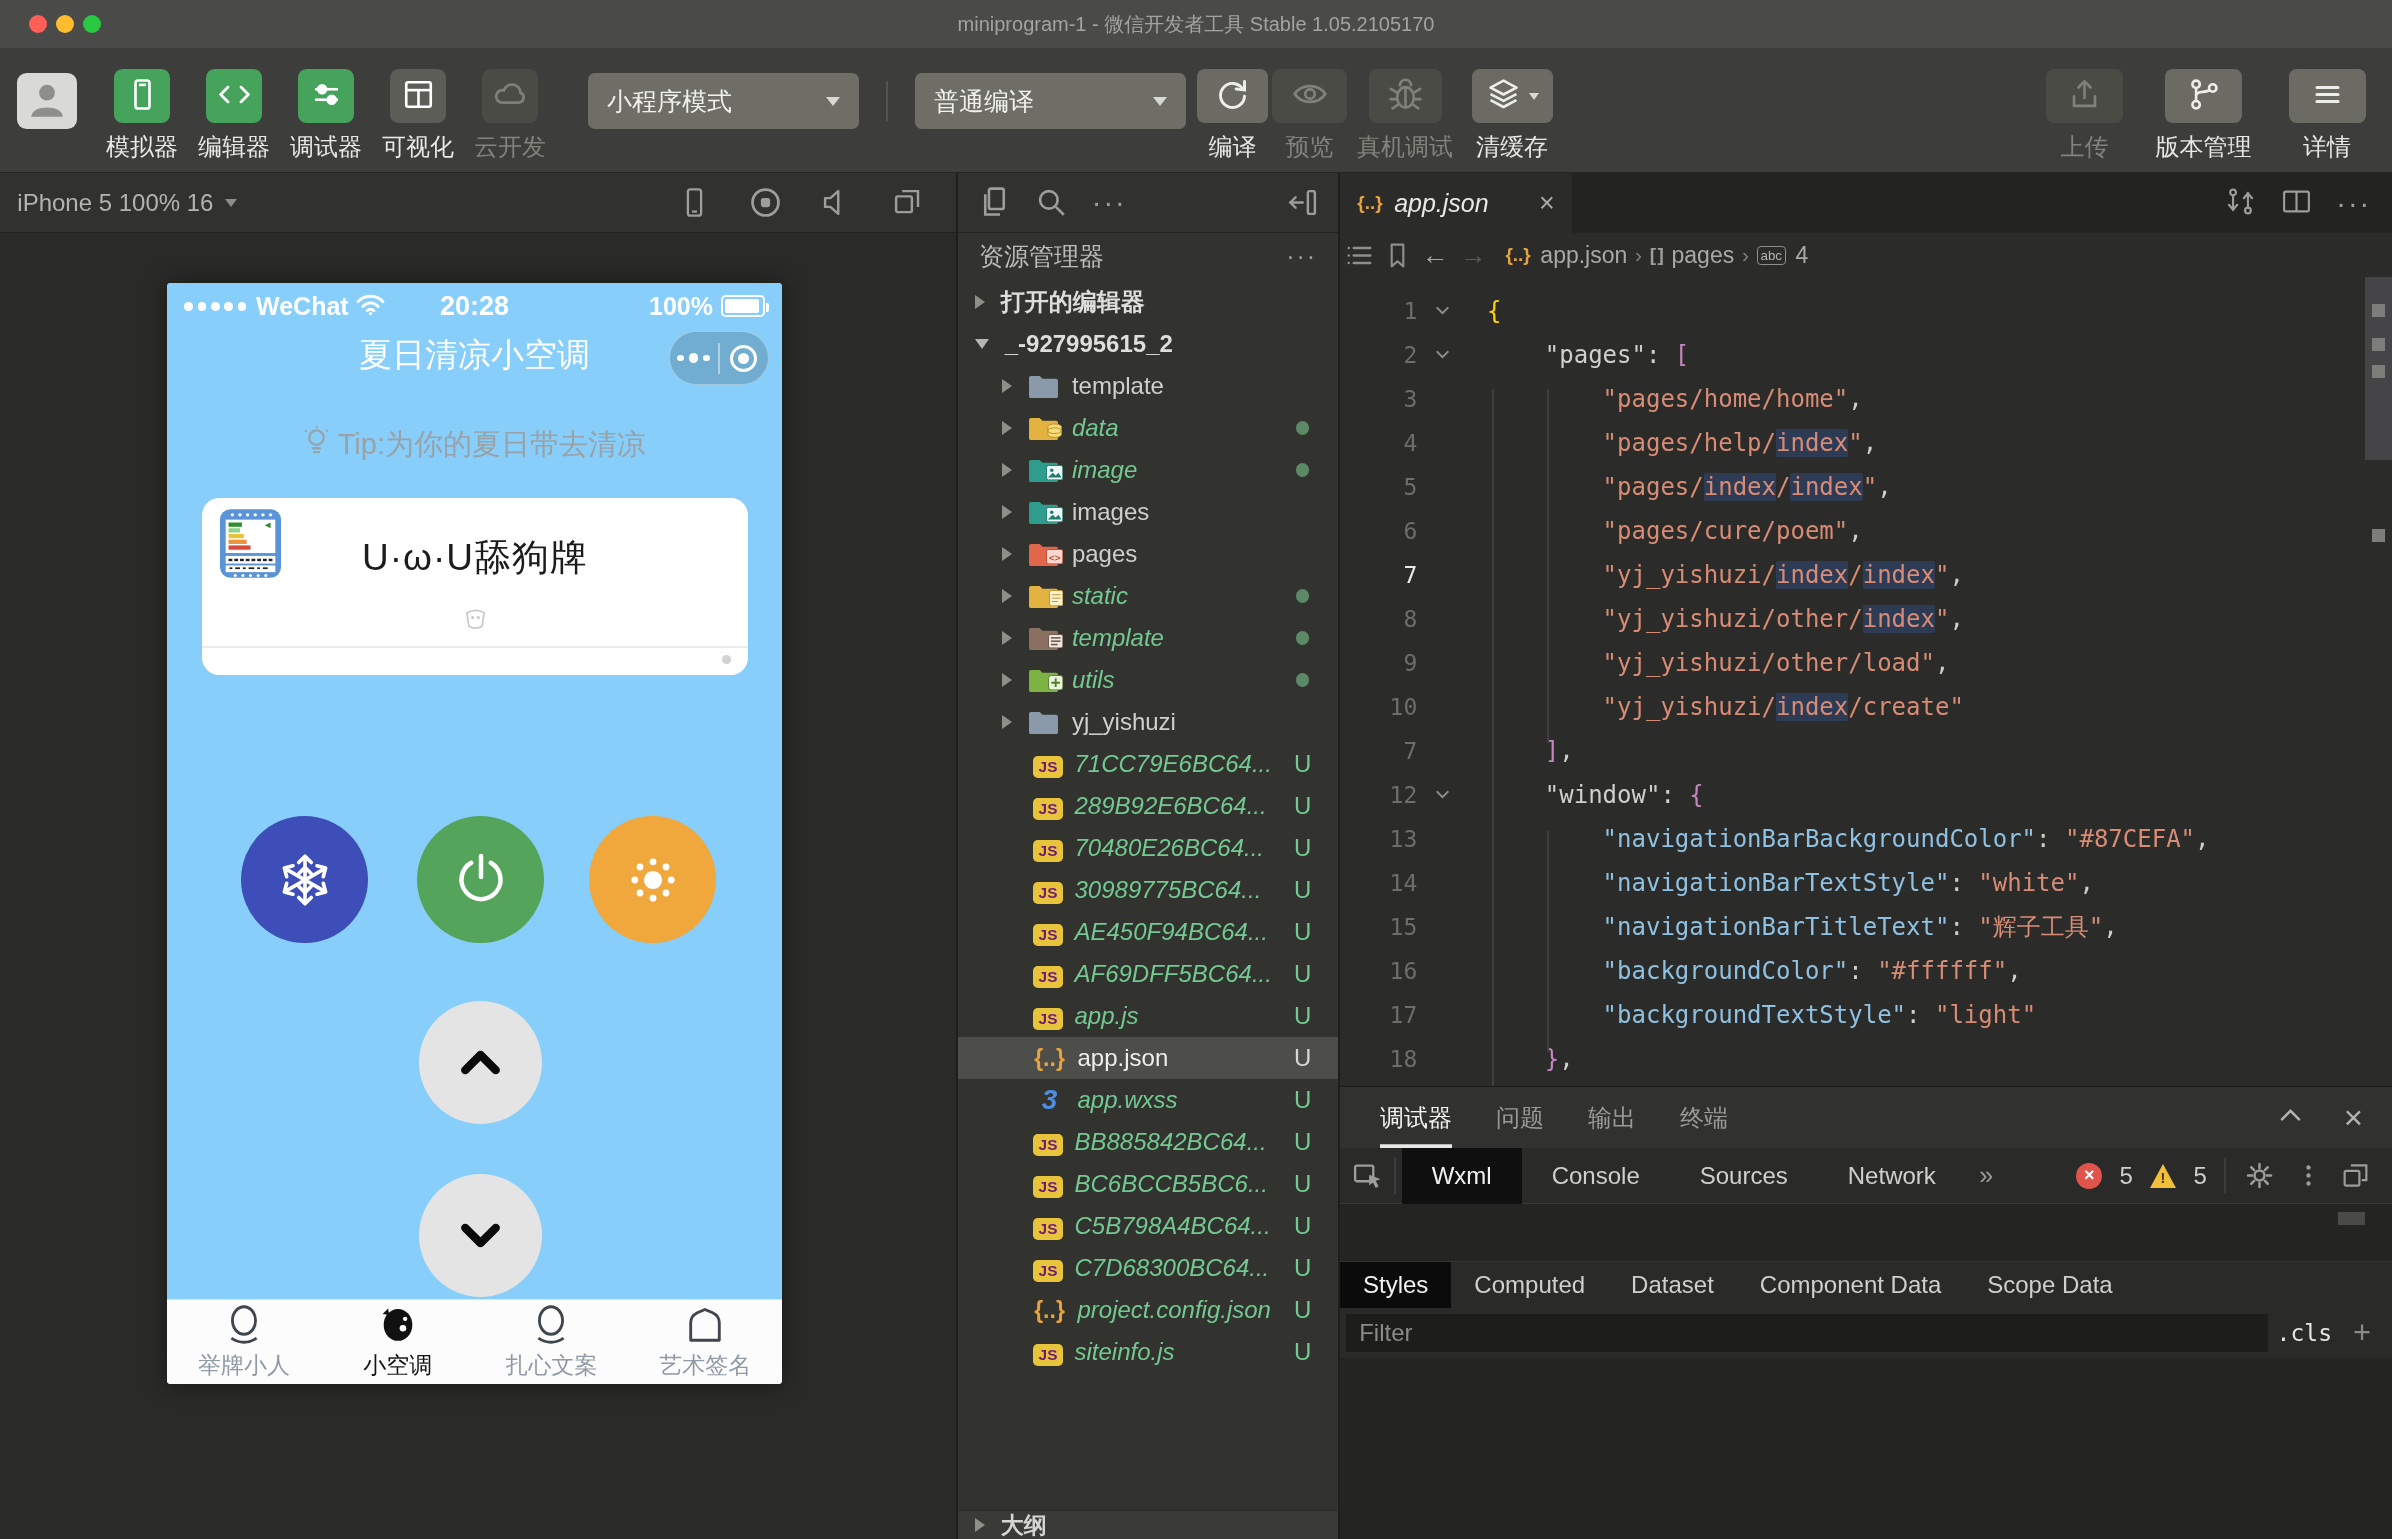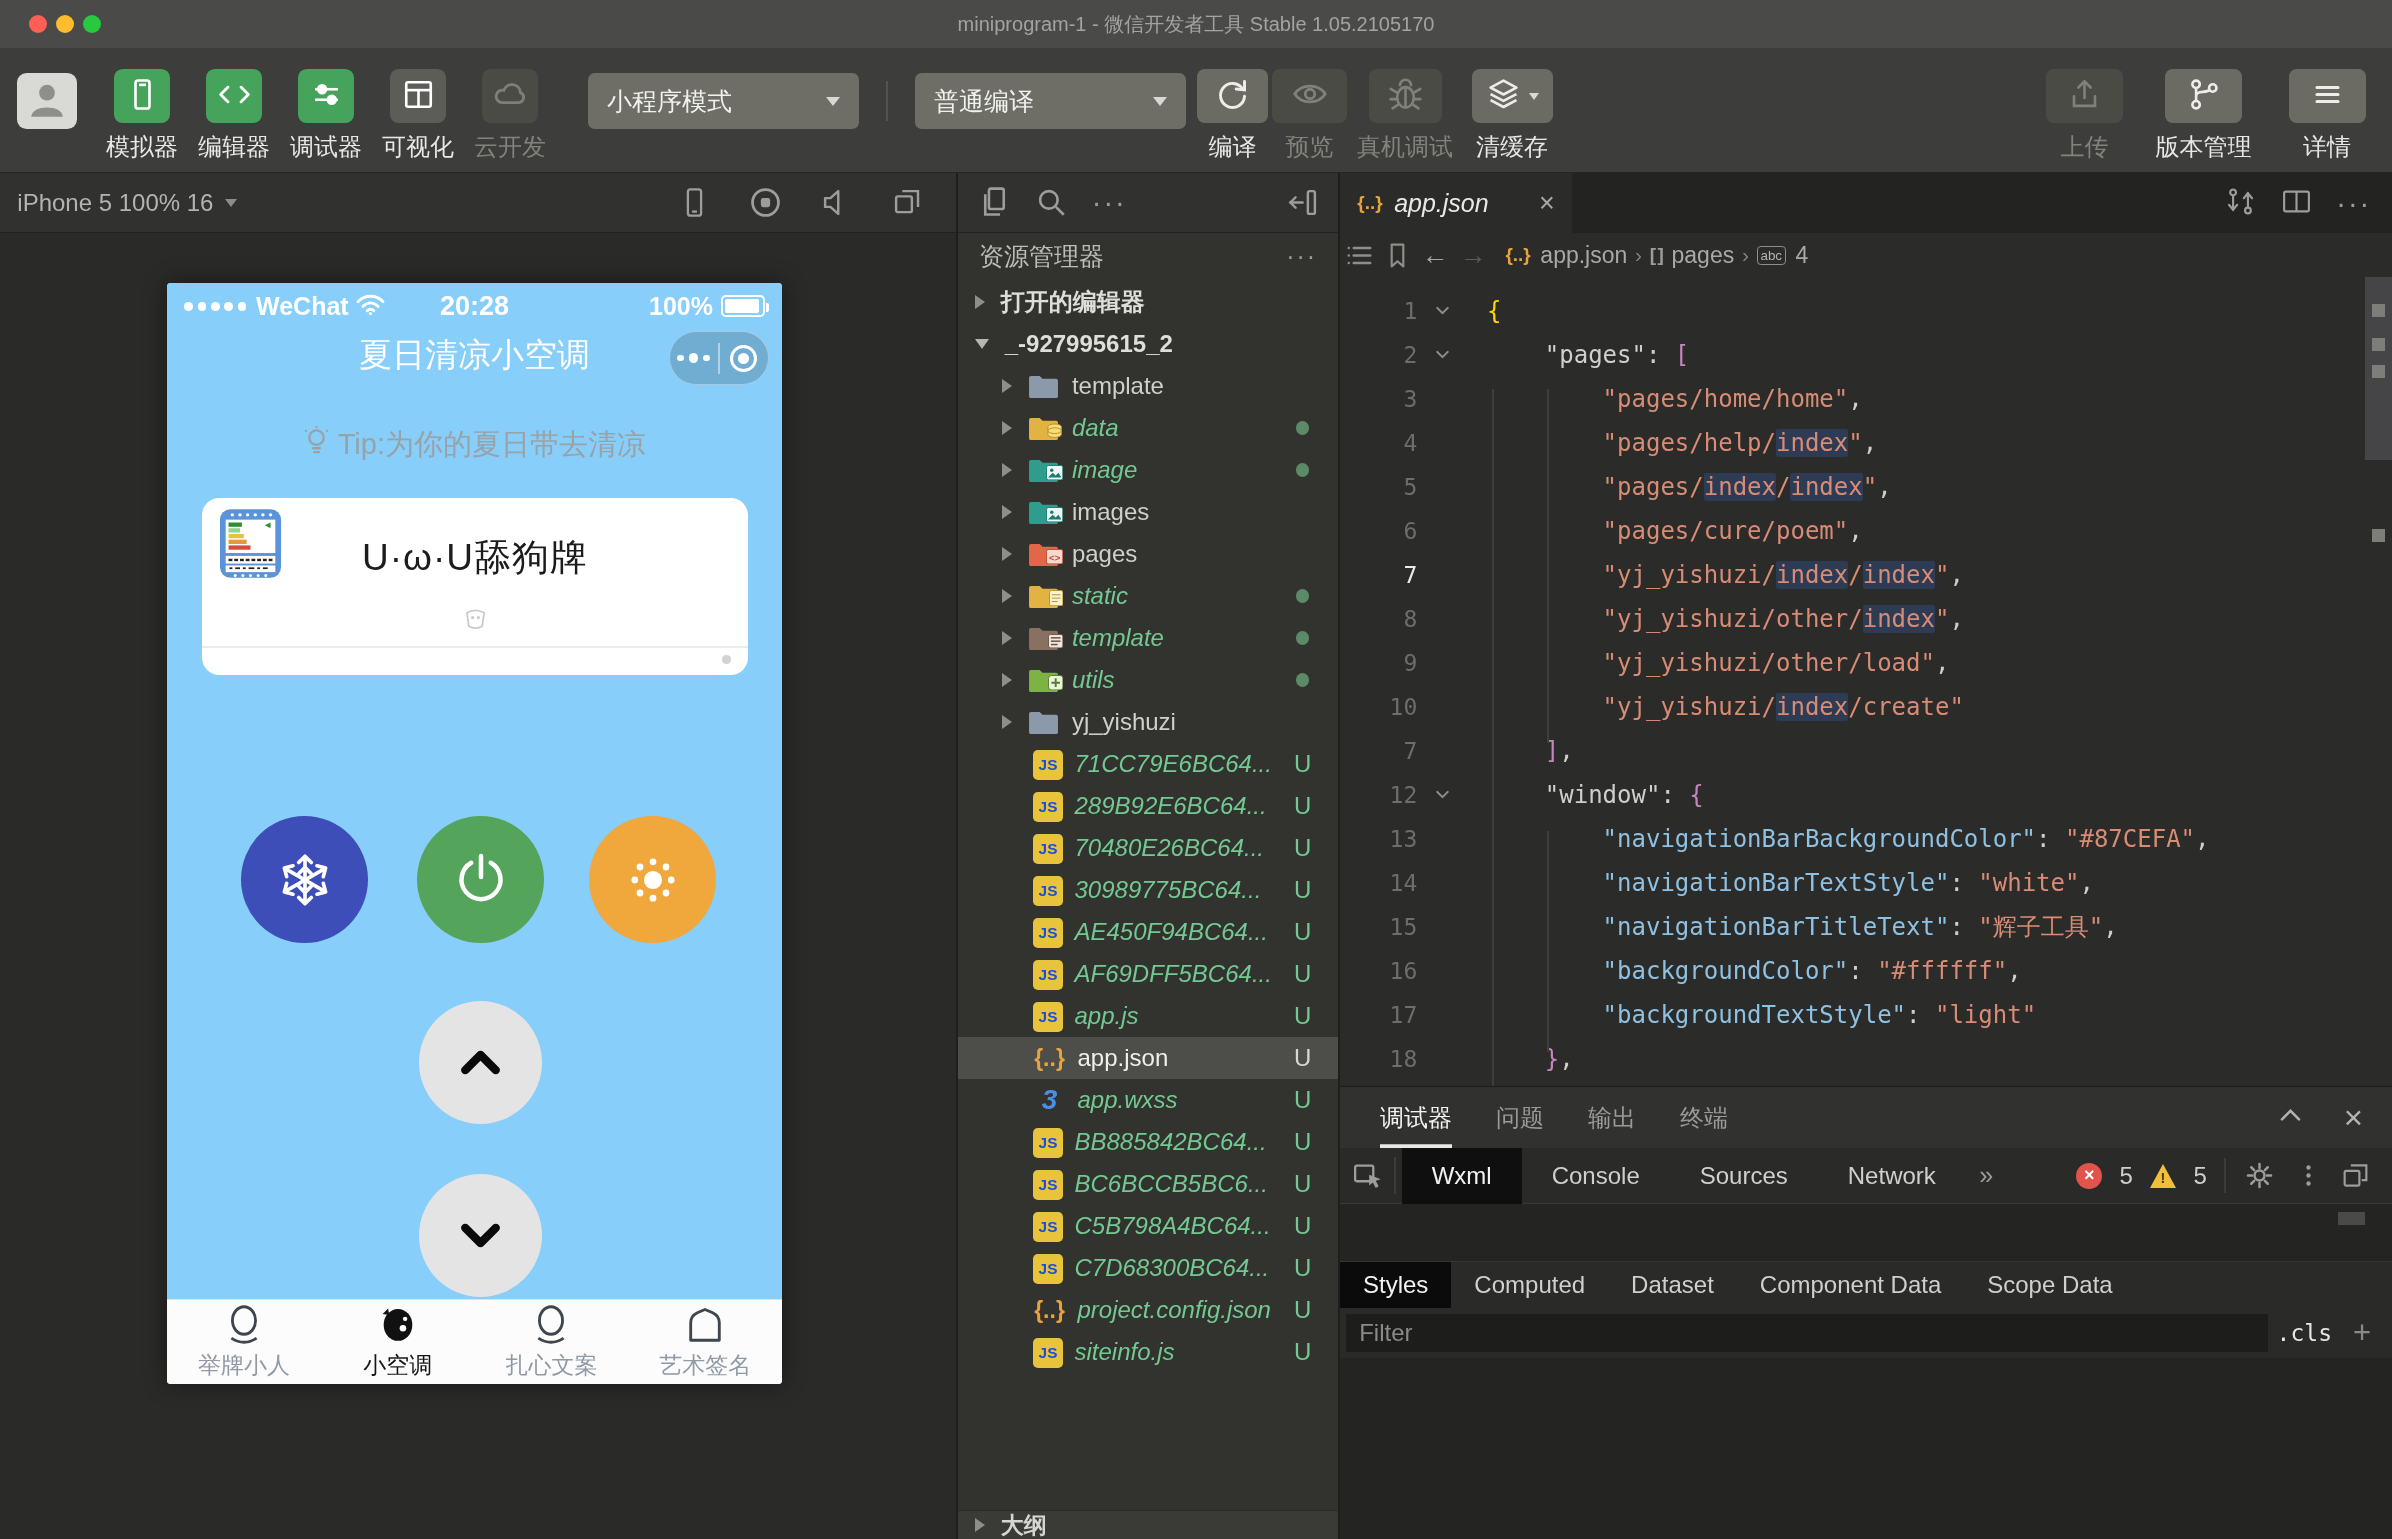--- a/index.html
+++ b/index.html
@@ -96,21 +96,21 @@
   .trow.section { padding-left:17.3px; font-weight:600; color:#dededa; }
   .trow.section .slbl { margin-left:15.4px; }
   .trow.folder { padding-left:44px; }
   .trow.folder .ficon { margin-left:15.4px; position:relative; width:33px; height:27px; }
   .trow .flbl { margin-left:11.5px; }
   .trow.file { padding-left:75px; }
   .g { color:#73c991;font-style:italic; } .selc { color:#efefec; }
   .fbadge { position:absolute; left:336px; font-size:24px; color:#73c991; }
   .trow.sel .fbadge { color:#d6d6d2; }
   .fdot { position:absolute; left:338px; width:13.4px; height:13.4px; border-radius:50%; background:#5c8a66; }
-  .fi-js { display:inline-flex; width:30px; height:30px; border-radius:4.8px; background:#e8c33c; color:#1d4ed8; font-weight:700; font-size:15.4px; align-items:center; justify-content:center; }
+  .fi-js { display:inline-flex; width:30px; height:22px; border-radius:4.8px; background:#e8c33c; color:#701a75; font-weight:700; font-size:15.4px; align-items:center; justify-content:center; }
   .fi-json { color:#e8a33c; font-weight:700; font-size:23px; width:33px; display:inline-block; text-align:center; }
   .fi-wxss { color:#4a8fe2; font-weight:700; font-size:28px; font-style:italic; width:33px; display:inline-block; text-align:center; }
   .badge-ov { position:absolute; right:-2.9px; bottom:-2.9px; }
   .outline-row { position:absolute; left:0; bottom:0; width:380px; height:29px; background:#3a3a36; border-top:1.9px solid #2a2a28; display:flex; align-items:center; padding-left:17.3px; color:#d5d5d1; font-size:23px; font-weight:600; }
   .outline-row .car { margin-right:15.4px; }
 
   
   .tabstrip { position:absolute; left:0; top:0; width:1052px; height:60px; background:#232321; display:flex; align-items:center; }
   .etab { width:232px; height:60px; background:#2b2b29; display:flex; align-items:center; padding:0 17.3px; }
   .etab .tname { color:#e9e9e6; font-size:25px; font-style:italic; margin-left:11.5px; }

